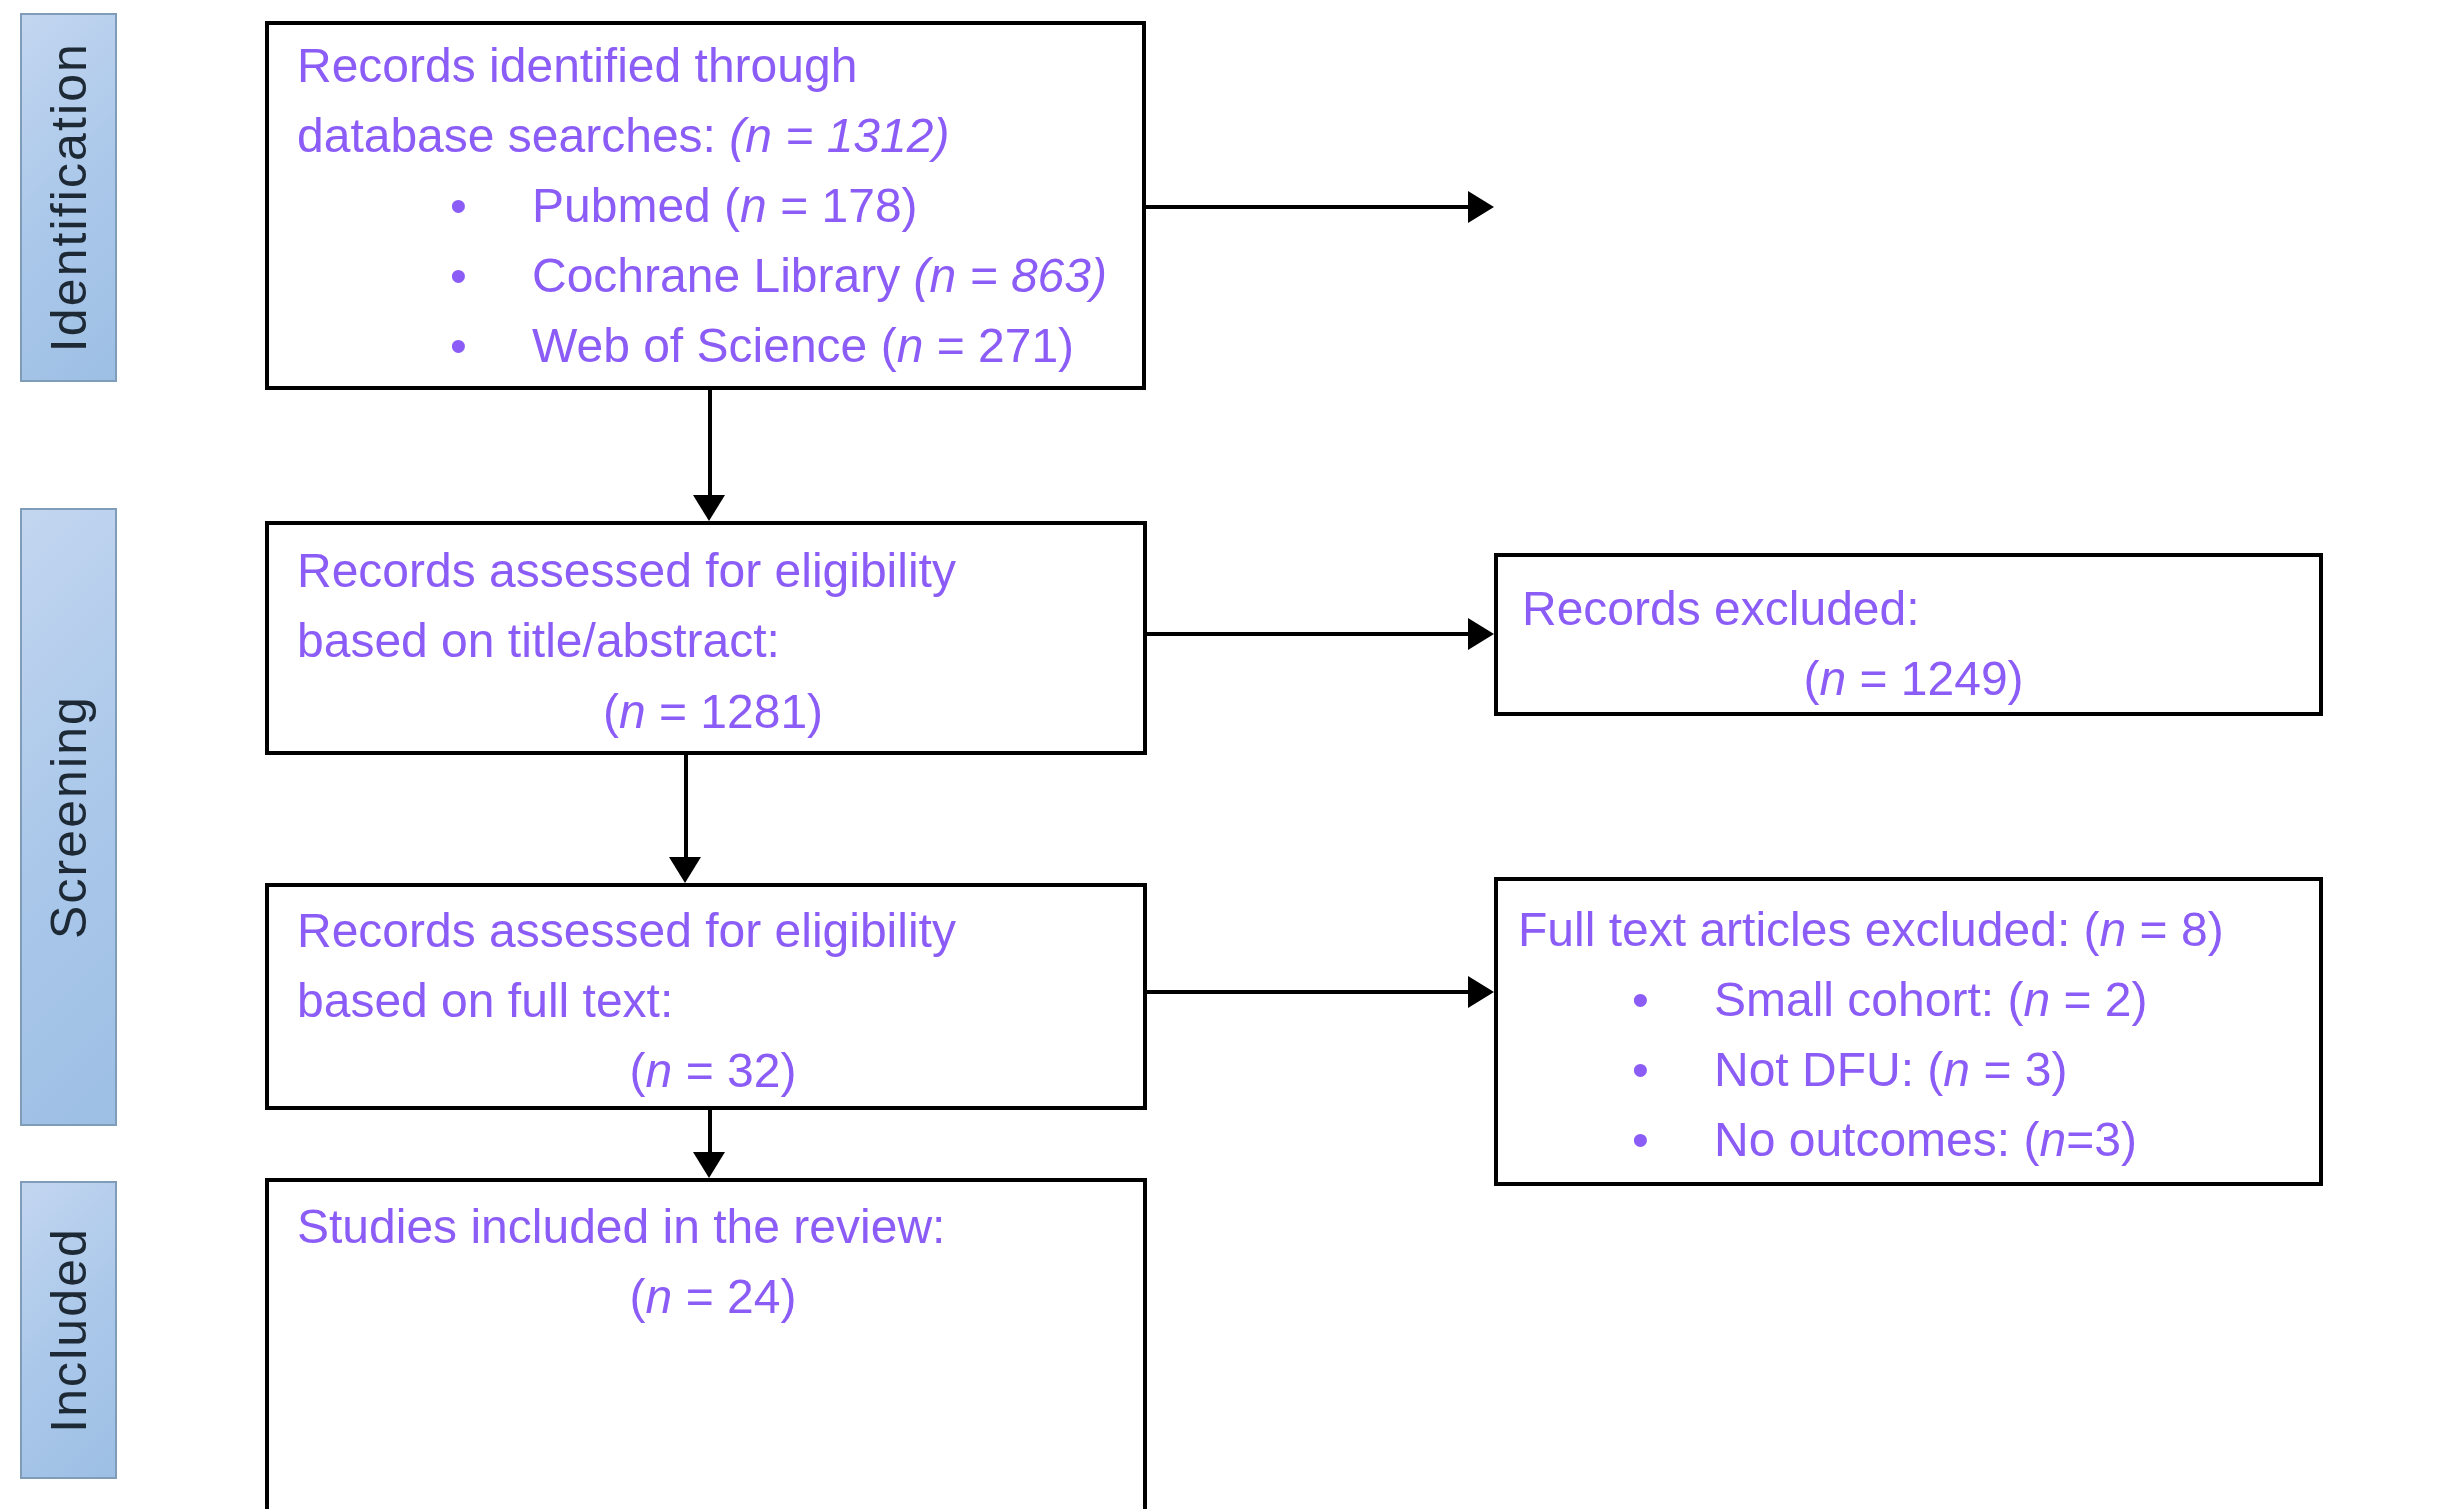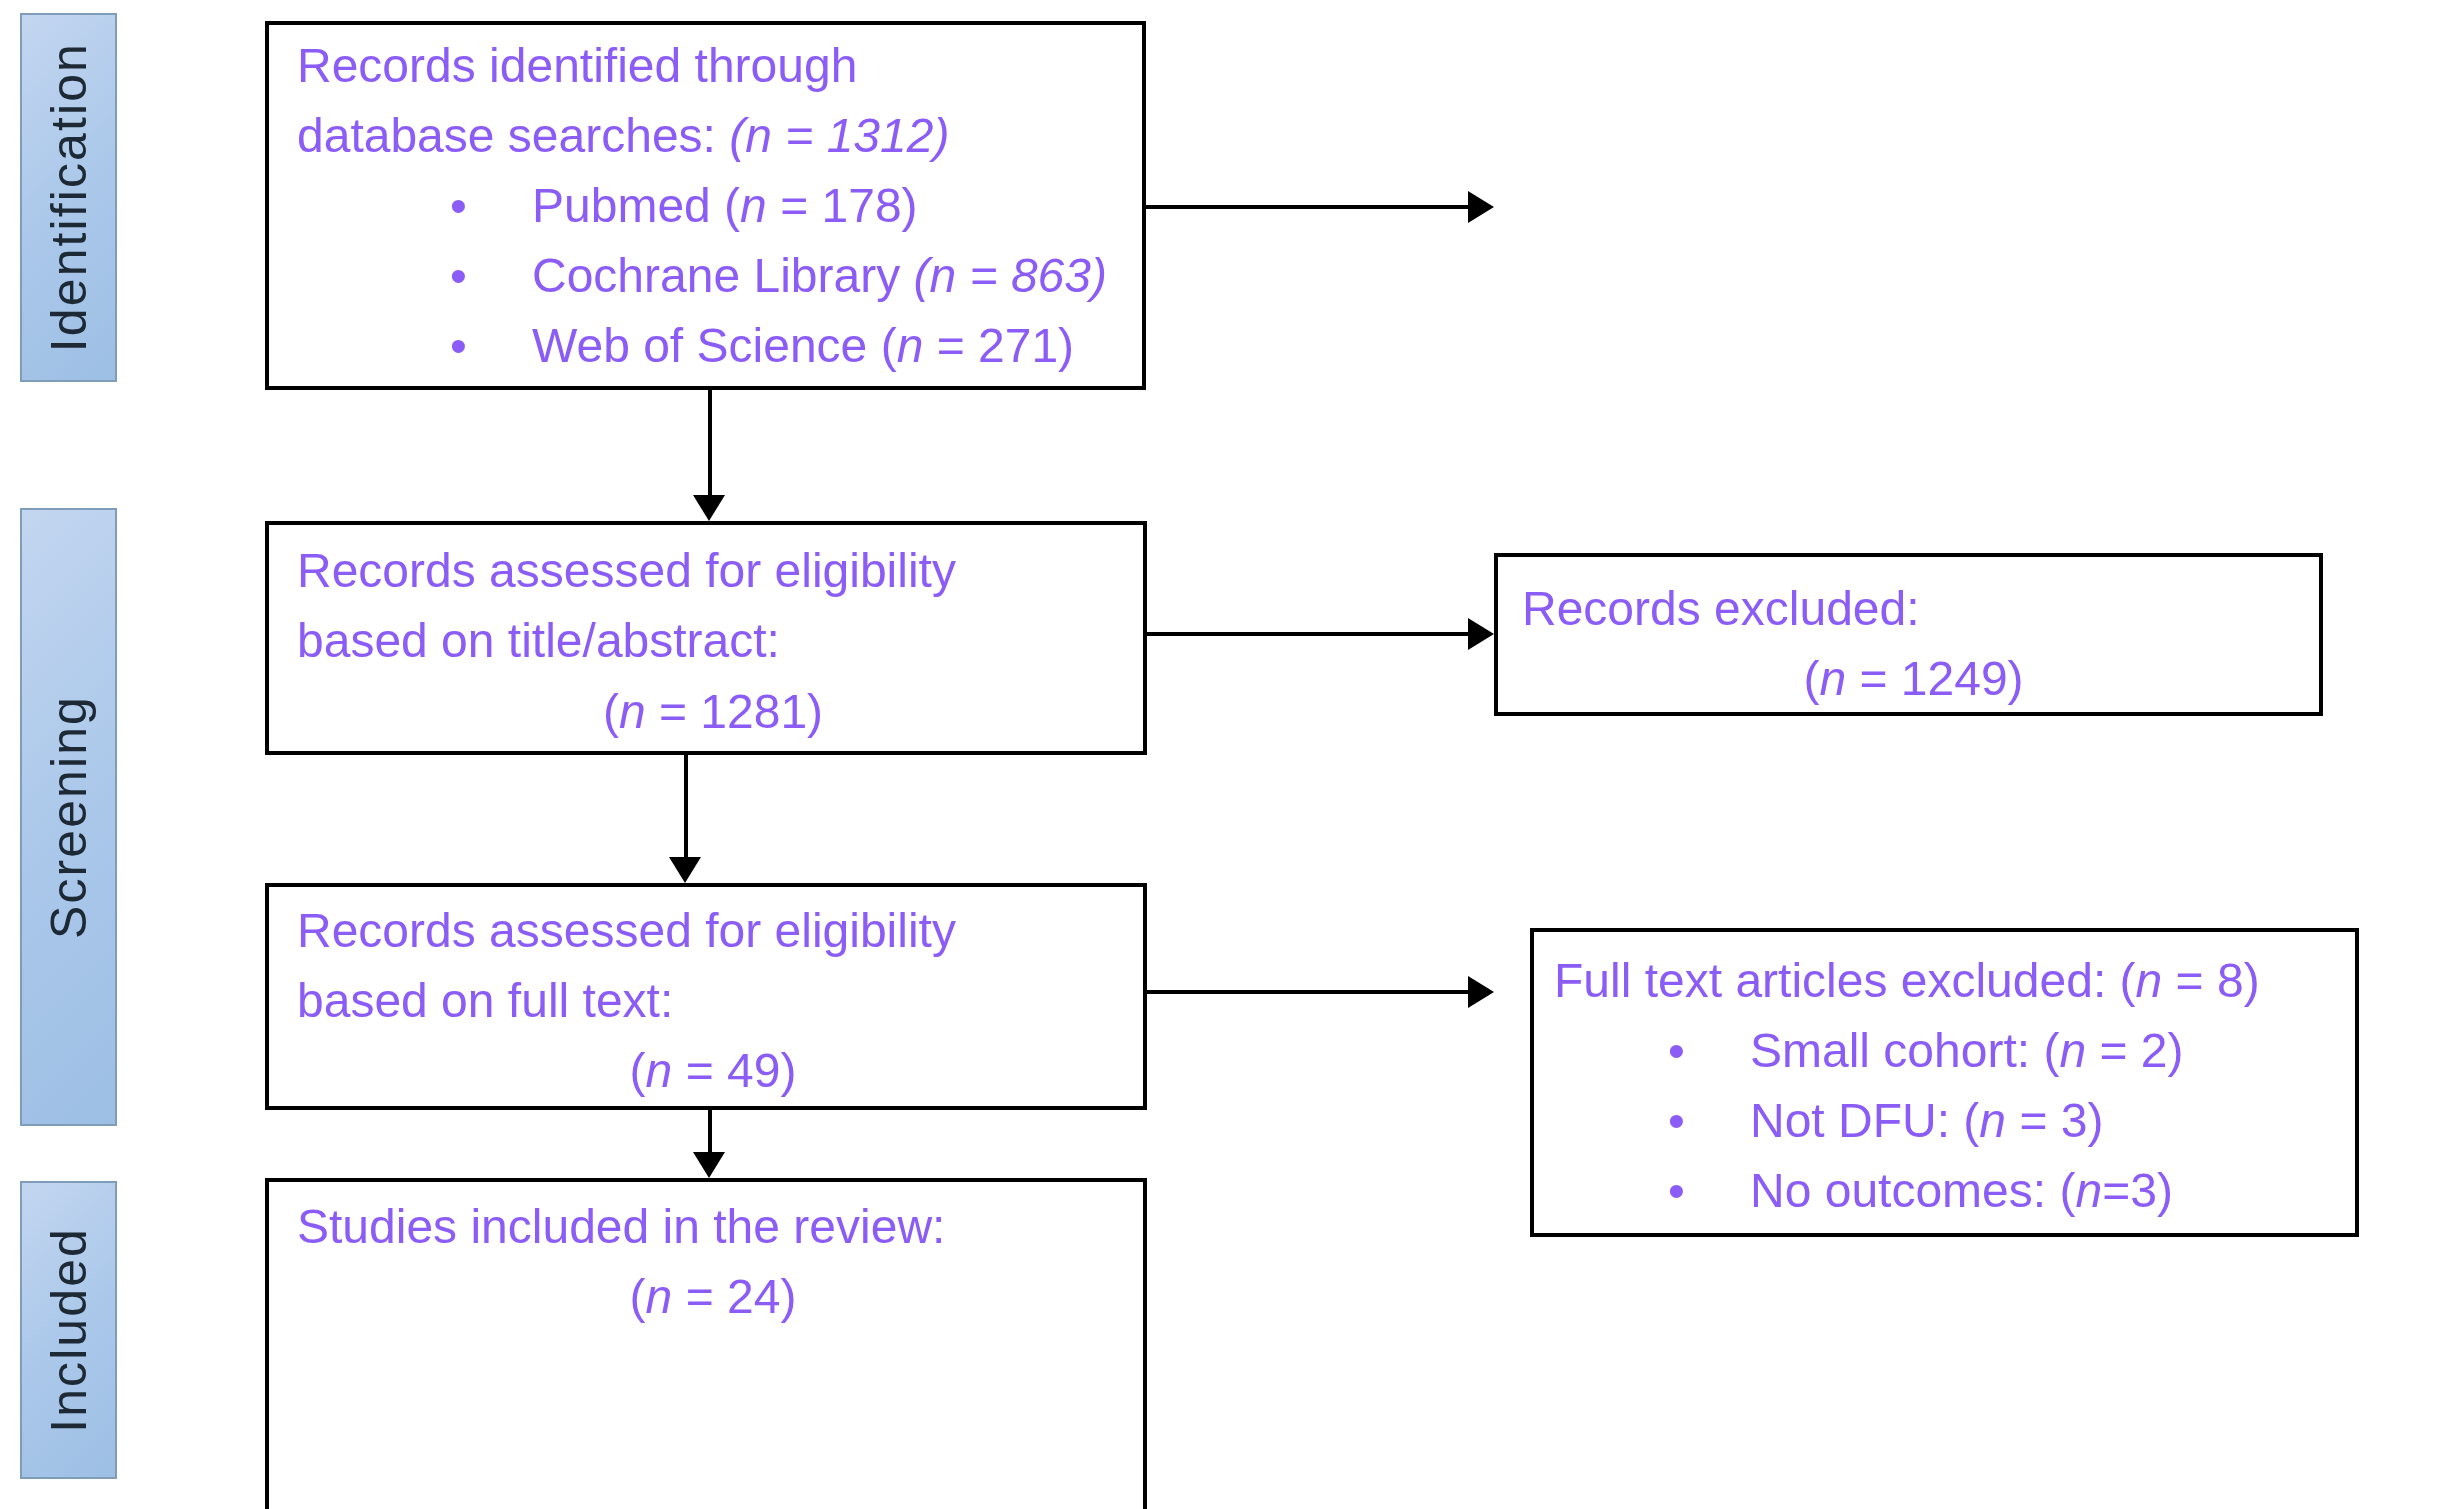--- a/index.html
+++ b/index.html
@@ -31,21 +31,21 @@
   .line{white-space:nowrap;}
   .count{text-align:center;}
   .indent{padding-left:256px;}
   .it{font-style:italic;}
 
   #box-identified{left:265px;top:21px;width:881px;height:369px;padding:5.7px 14px 0 28px;}
   #box-removed{left:1494px;top:92px;width:829px;height:229px;padding:10px 14px 0 24px;}
   #box-title-abstract{left:265px;top:521px;width:882px;height:234px;padding:11.4px 14px 0 28px;}
   #box-excluded{left:1494px;top:553px;width:829px;height:163px;padding:17px 14px 16px 24px;}
   #box-full-text{left:265px;top:883px;width:882px;height:227px;padding:8.5px 14px 0 28px;}
-  #box-ft-excluded{left:1494px;top:928px;width:829px;height:309px;padding:14px 16px 0 20px;margin-left:36px;}
+  #box-ft-excluded{left:1494px;top:877px;width:829px;height:309px;padding:14px 16px 0 20px;}
   #box-included{left:265px;top:1178px;width:882px;height:338px;padding:10px 14px 0 28px;}
 
   
   .bullet-row{display:flex;}
   .bullets-main .bullet-row{margin-left:153px;}
   .bullets-excl .bullet-row{margin-left:114px;}
   .dot{width:82px;flex:0 0 82px;}
   .btxt{white-space:nowrap;}
 
   
@@ -114,21 +114,21 @@
   </div>
 
   <div class="node" id="box-excluded">
     <div class="line"><span>Records excluded:</span></div>
     <div class="line count"><span>(</span><span class="it">n</span><span> = 1249)</span></div>
   </div>
 
   <div class="node" id="box-full-text">
     <div class="line"><span>Records assessed for eligibility</span></div>
     <div class="line"><span>based on full text:</span></div>
-    <div class="line count"><span>(</span><span class="it">n</span><span> = 49)</span></div>
+    <div class="line count"><span>(</span><span class="it">n</span><span> = 32)</span></div>
   </div>
 
   <div class="node" id="box-ft-excluded">
     <div class="line"><span>Full text articles excluded: (</span><span class="it">n</span><span> = 8)</span></div>
     <div class="bullets-excl">
       <div class="bullet-row">
         <span class="dot">•</span>
         <span class="btxt"><span>Small cohort: (</span><span class="it">n</span><span> = 2)</span></span>
       </div>
       <div class="bullet-row">

